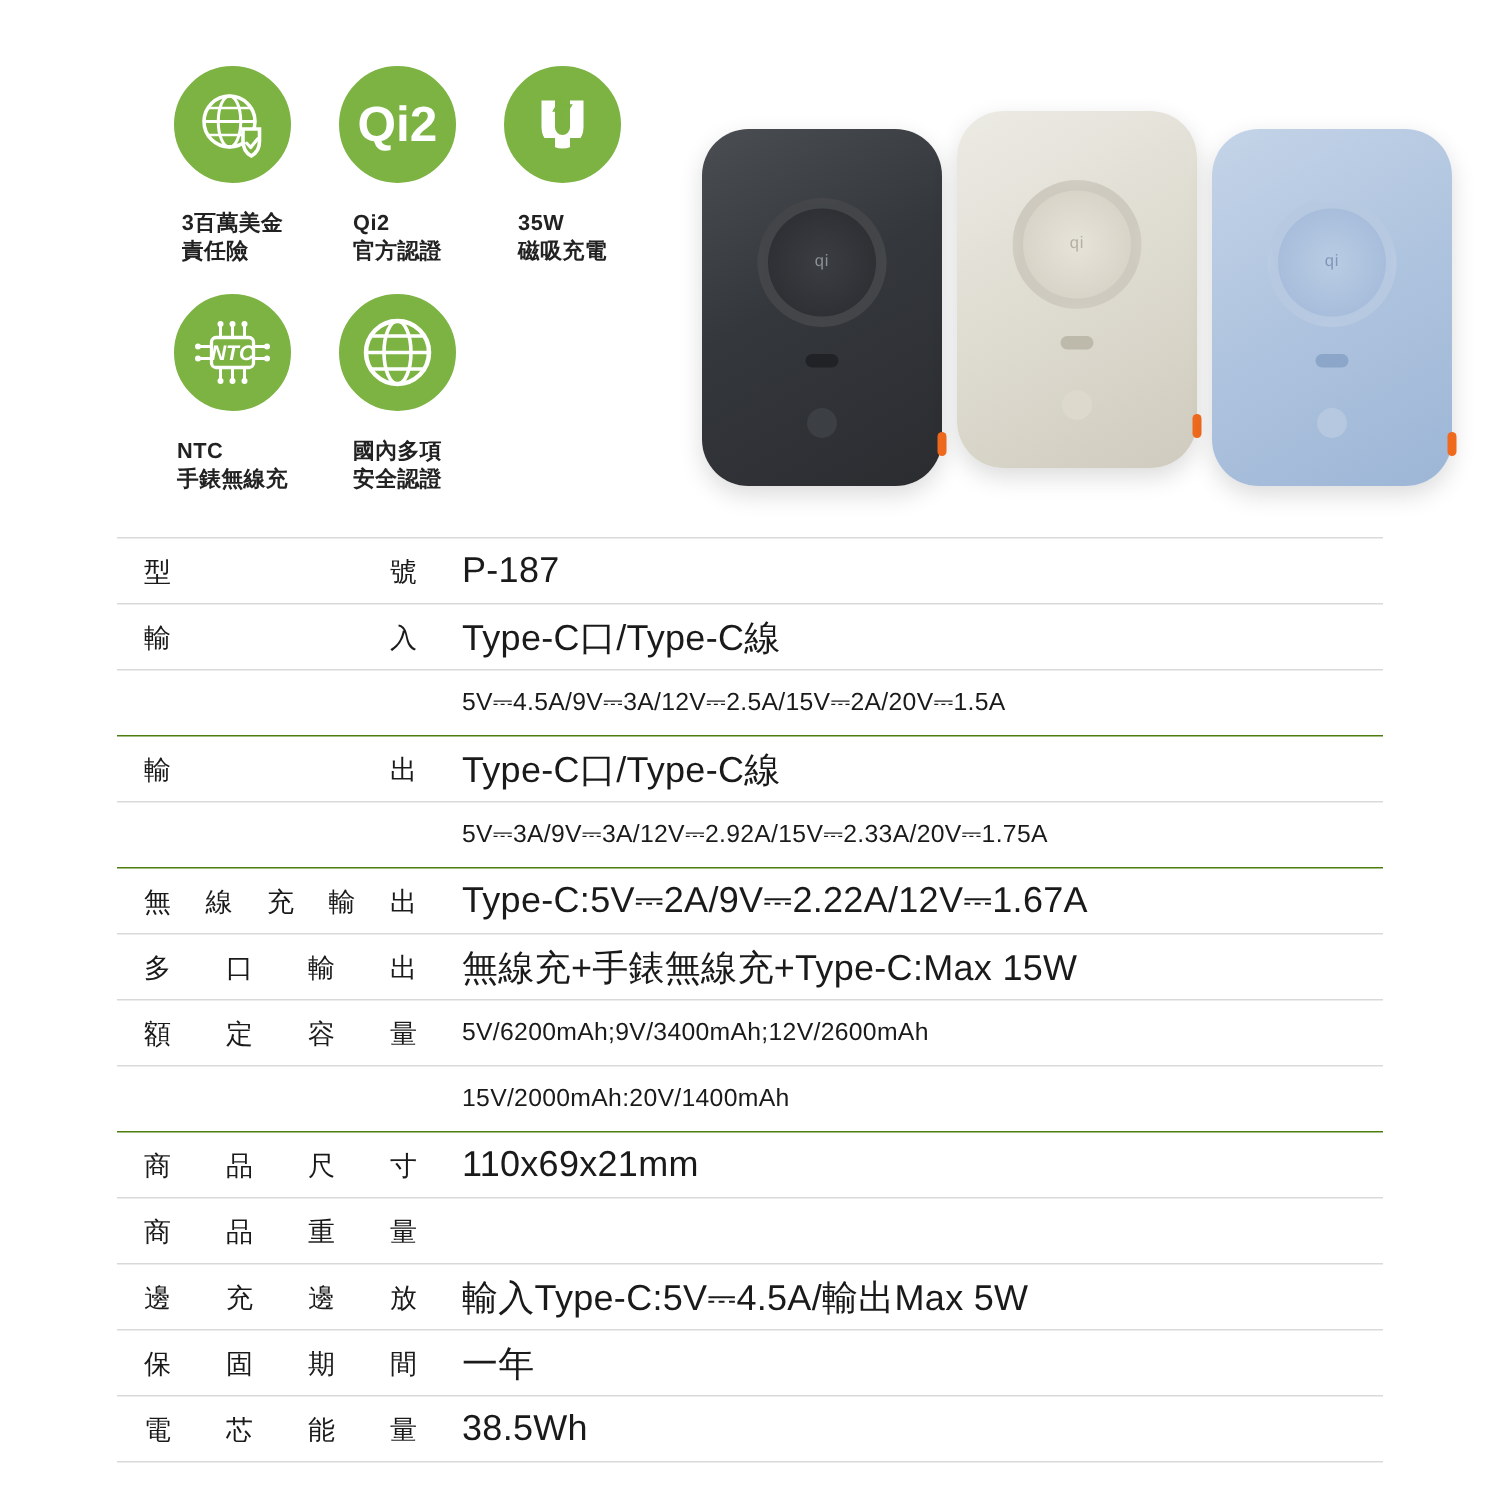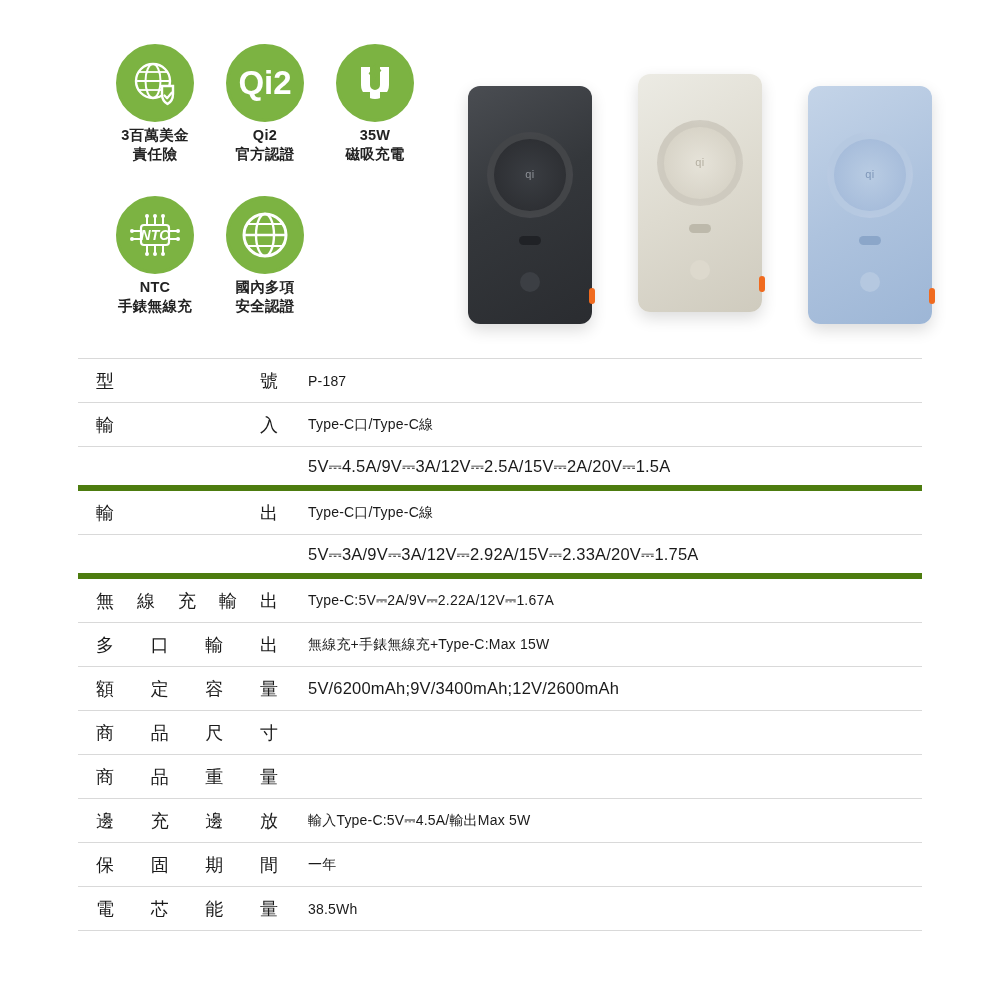--- a/index.html
+++ b/index.html
@@ -44,40 +44,39 @@
     display: flex;
     align-items: center;
     justify-content: center;
     background: #fff;
   }
   .badge-ring.filled {
     background: #7cb342;
     border-color: #7cb342;
   }
   .badge-cap {
-    margin-top: 4px;
-    text-align: center;
+    margin-top: 18px;
     font-size: 14.5px;
     font-weight: bold;
     color: #222;
     line-height: 1.28;
     letter-spacing: .3px;
   }
   .badge-cap div { white-space: nowrap; }
 
   
   .products {
     position: absolute;
     left: 452px; top: 62px;
     width: 540px; height: 280px;
   }
   .device {
     position: absolute;
-    width: 124px; height: 238px;
-    border-radius: 12px;
+    width: 160px; height: 238px;
+    border-radius: 31px;
     box-shadow: 0 6px 16px rgba(0,0,0,.14);
   }
   .dev1 { left: 16px;  top: 24px;  background: linear-gradient(150deg,#4a4d52 0%, #34373b 45%, #2a2c30 100%); }
   .dev2 { left: 186px; top: 12px;  background: linear-gradient(150deg,#ecebe4 0%, #dedbd0 50%, #cfcbbe 100%); }
   .dev3 { left: 356px; top: 24px;  background: linear-gradient(150deg,#c4d4e8 0%, #aec3de 50%, #9db6d6 100%); }
   .magring {
     position: absolute;
     left: 50%; top: 46px;
     width: 86px; height: 86px;
     margin-left: -43px;
@@ -131,35 +130,35 @@
     left: 78px; top: 358px;
     width: 844px;
     border-top: 1px solid #d9d9d9;
   }
   .row {
     display: flex;
     align-items: center;
     border-bottom: 1px solid #d9d9d9;
     min-height: 44px;
   }
-  .row.sub { border-bottom: 6px solid #4d7c0f; }
+  .row.sub { border-bottom: 1px solid #4d7c0f; }
   .lbl {
     width: 218px;
     flex: 0 0 218px;
     padding: 0 18px 0 18px;
     font-size: 18px;
     color: #1a1a1a;
     display: flex;
     justify-content: space-between;
     letter-spacing: 0;
     white-space: nowrap;
   }
   .val {
     flex: 1;
-    font-size: 14px;
+    font-size: 24px;
     color: #1a1a1a;
     padding-left: 12px;
     letter-spacing: .2px;
   }
   .val.small { font-size: 16.5px; }
 </style>
 </head>
 <body>
 
 <div class="page">
@@ -355,28 +354,33 @@
     <div class="row">
       <div class="lbl">
         <span>額</span>
         <span>定</span>
         <span>容</span>
         <span>量</span>
       </div>
       <div class="val small">5V/6200mAh;9V/3400mAh;12V/2600mAh</div>
     </div>
 
+    <div class="row sub">
+      <div class="lbl"></div>
+      <div class="val small">15V/2000mAh:20V/1400mAh</div>
+    </div>
 
     <div class="row">
       <div class="lbl">
         <span>商</span>
         <span>品</span>
         <span>尺</span>
         <span>寸</span>
       </div>
+      <div class="val">110x69x21mm</div>
     </div>
 
     <div class="row">
       <div class="lbl">
         <span>商</span>
         <span>品</span>
         <span>重</span>
         <span>量</span>
       </div>
     </div>

